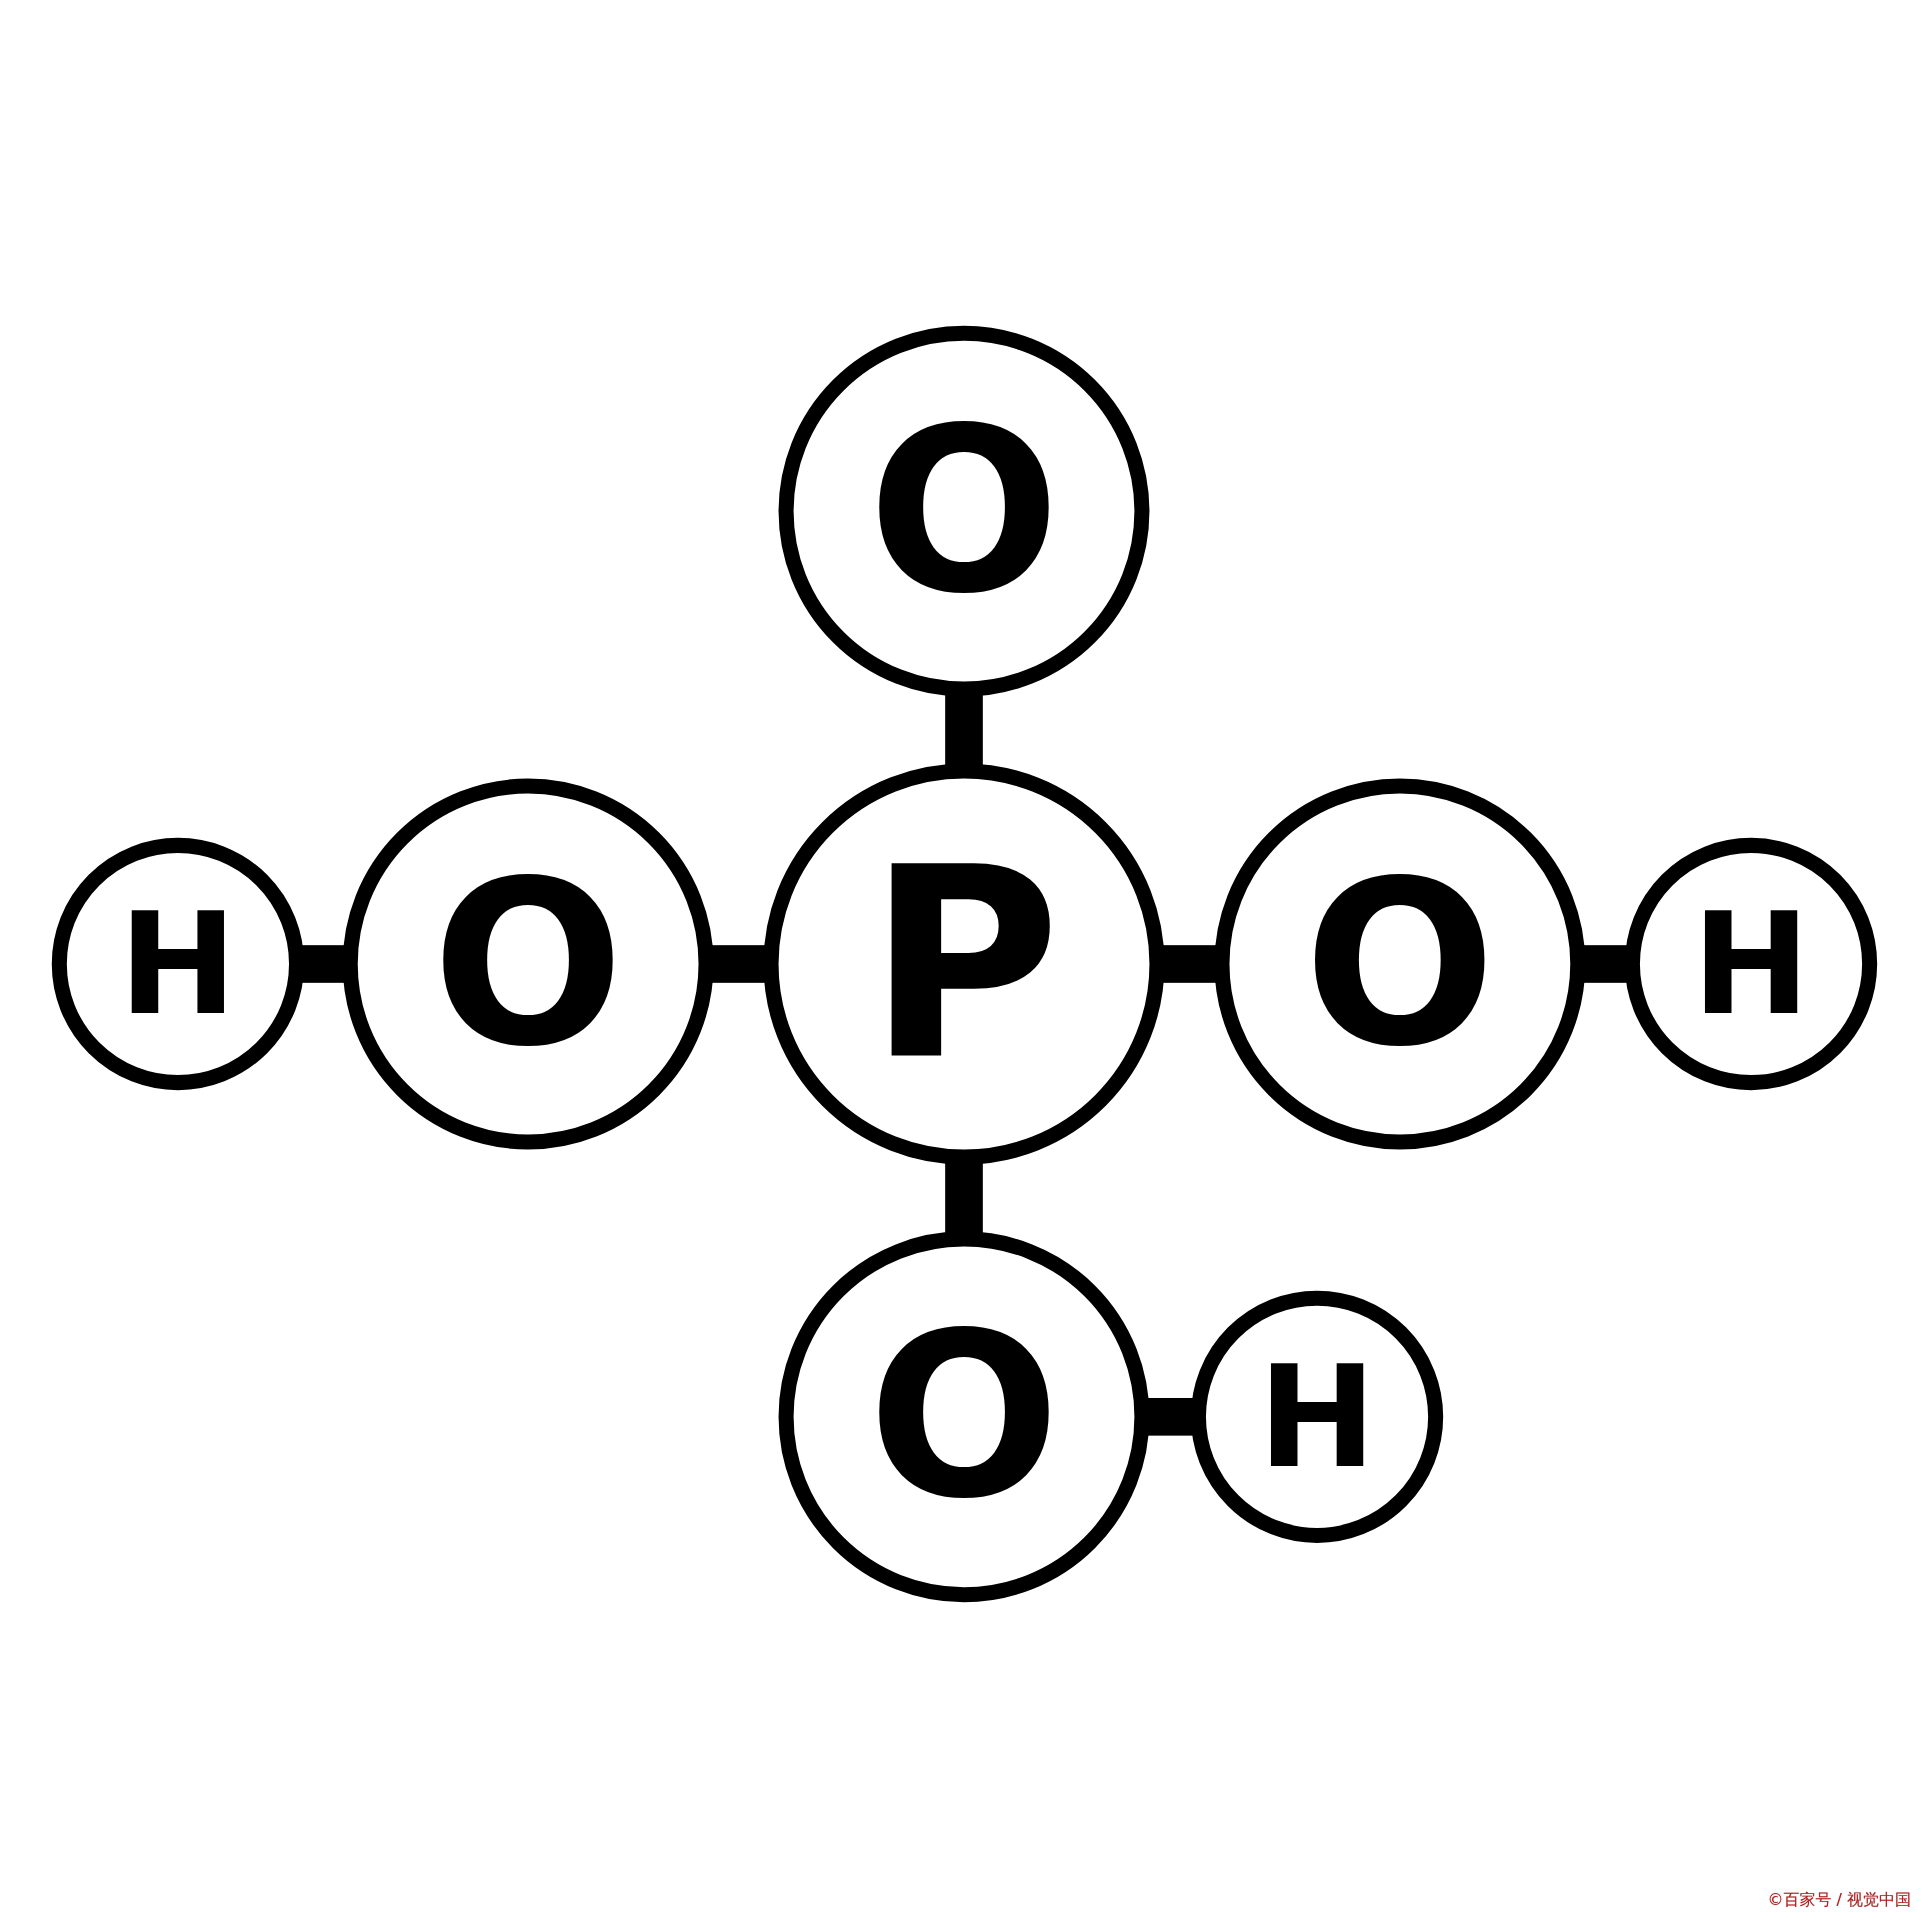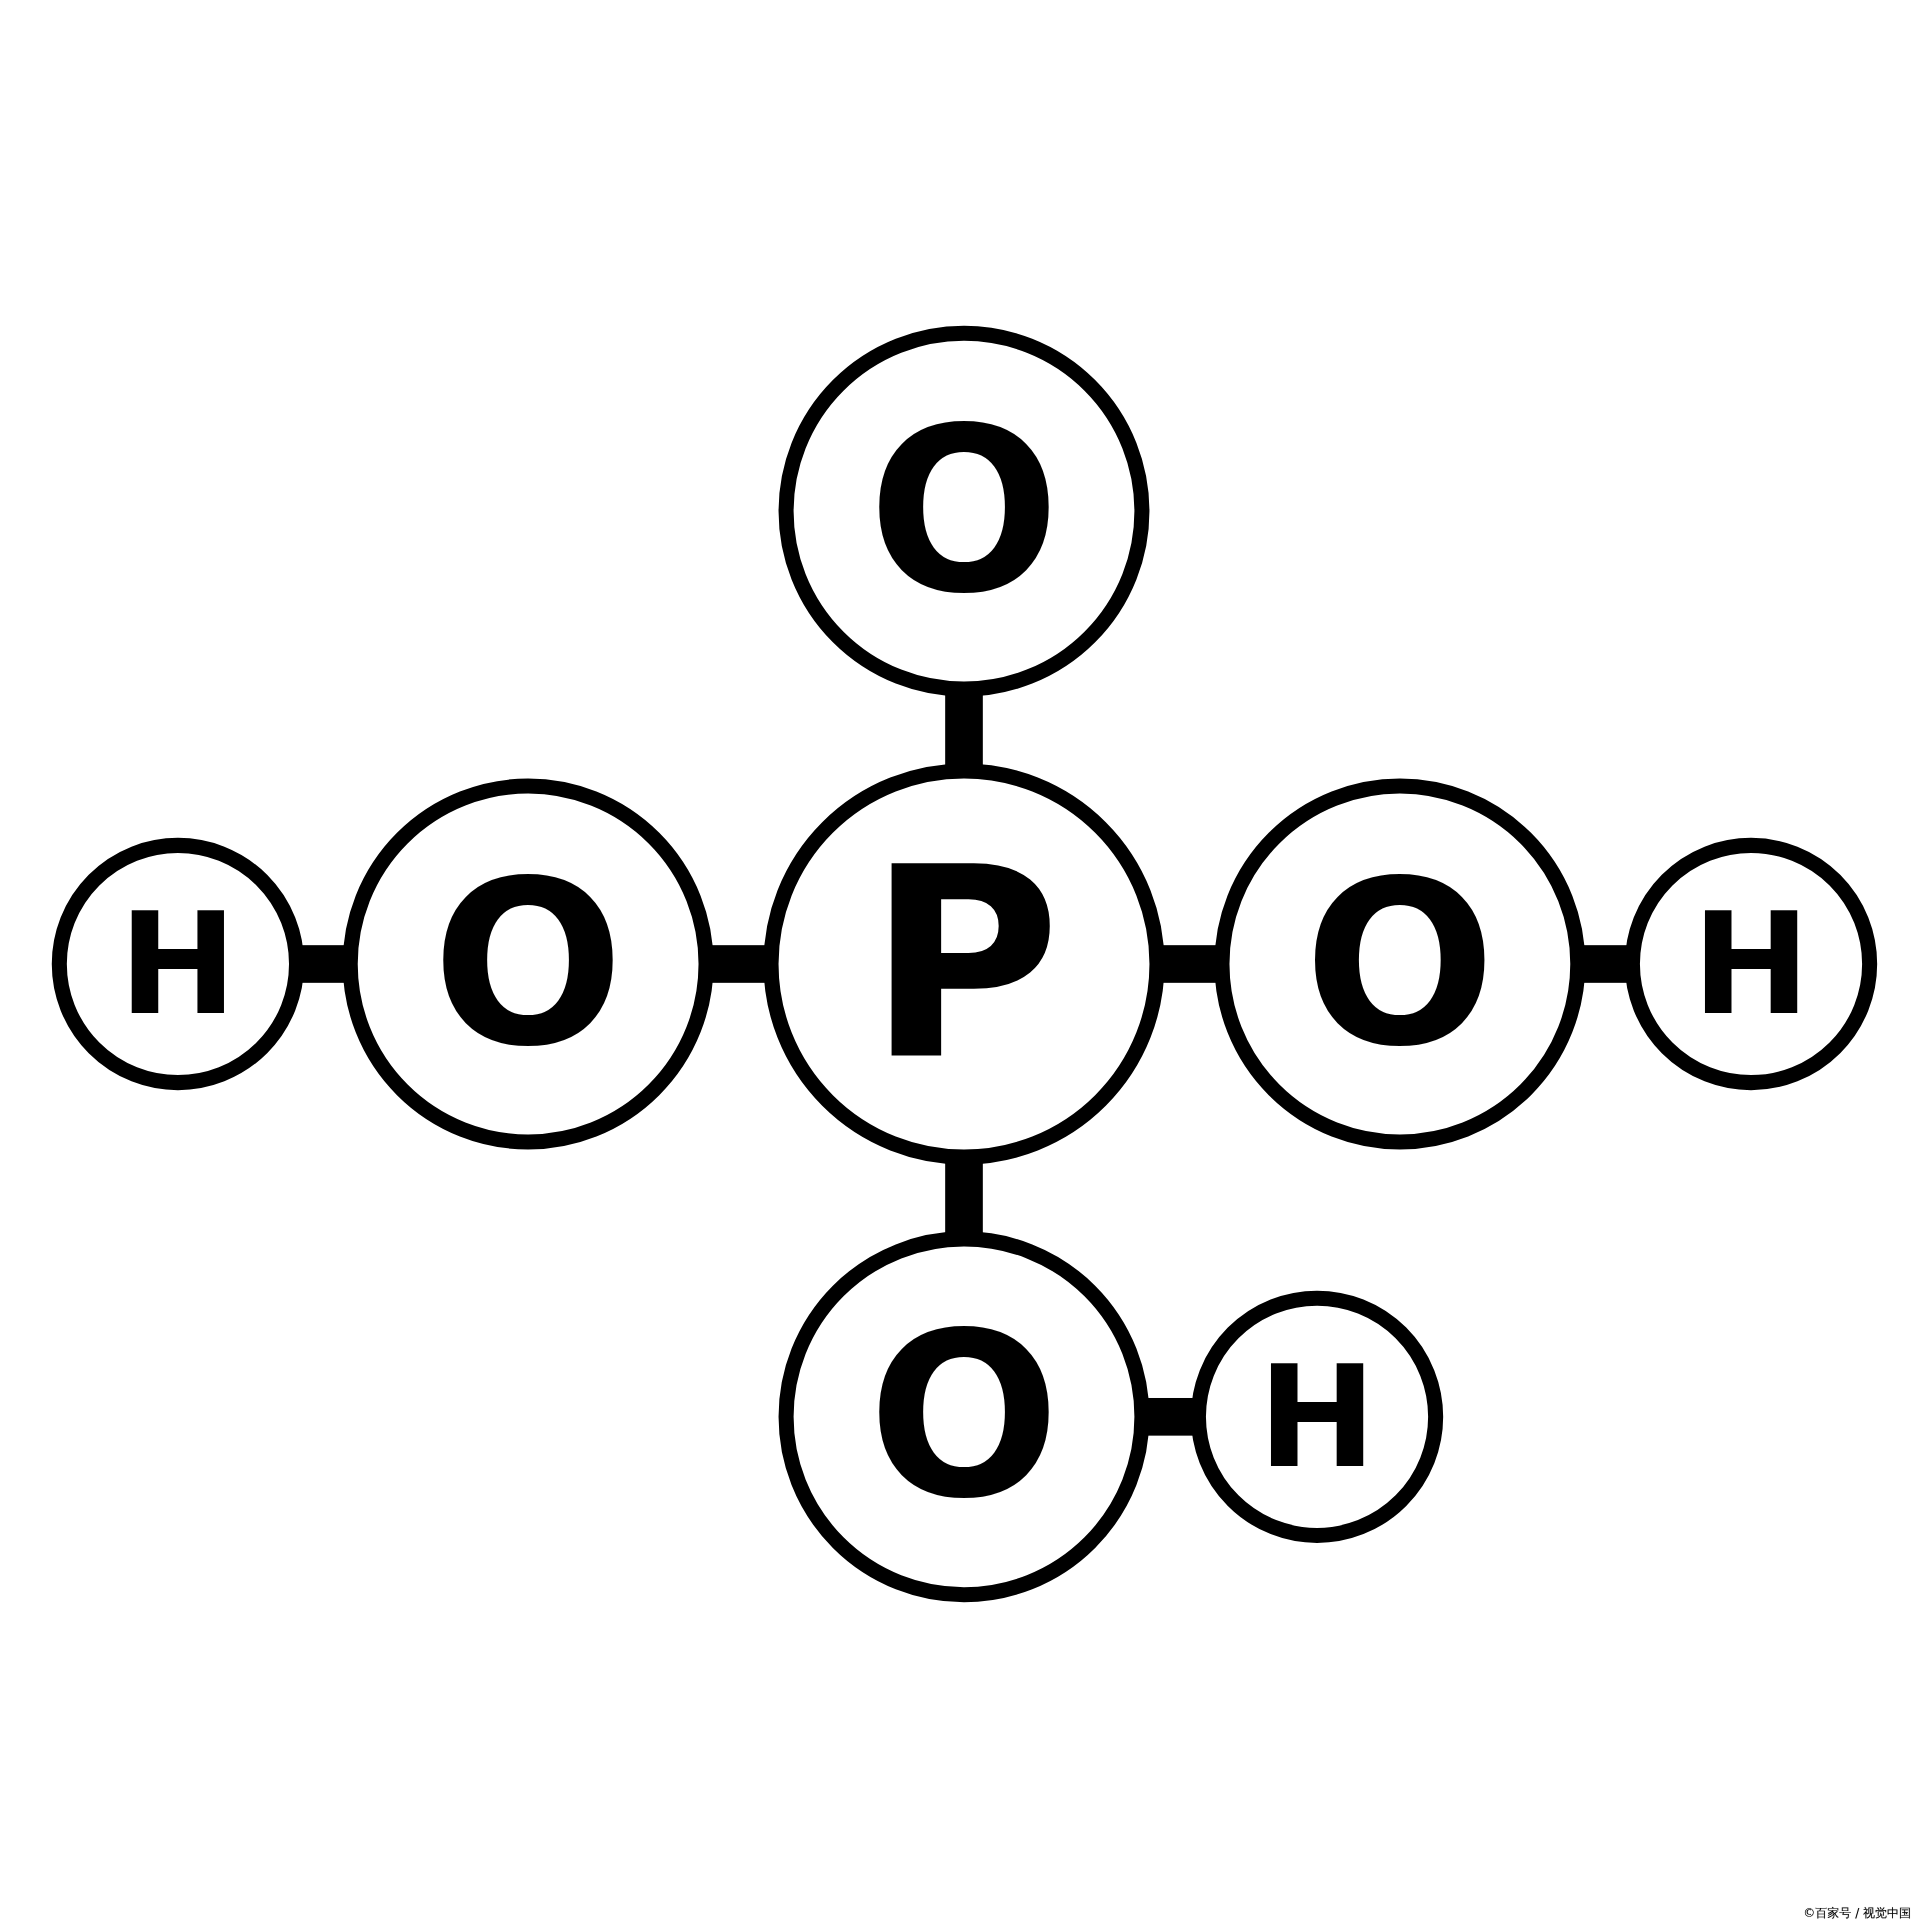--- a/index.html
+++ b/index.html
@@ -1,21 +1,21 @@
 <!DOCTYPE html>
 <html style="font-size:15px"><head>
   <meta charset="utf-8">
   <style>
     html, body { margin: 0; padding: 0; background: #ffffff; }
     body { width: 1928px; height: 1928px; position: relative; overflow: hidden; }
     svg { position: absolute; left: 0; top: 0; }
     .atom-label { font-family: "DejaVu Sans", sans-serif; font-weight: bold; fill: #000000; }
     .watermark {
-      position: absolute; right: 17px; bottom: 6px;
-      font-family: "DejaVu Sans", sans-serif; font-size: 12px; color: #000000;
+      position: absolute; right: 17px; bottom: 17px;
+      font-family: "DejaVu Sans", sans-serif; font-size: 16px; color: #b91c1c;
       text-shadow: 0 0 0.9px #aaaaaa;
     }
   </style>
 </head>
 <body>
 
 <svg width="1928" height="1928" viewBox="0 0 2048 2048">
 
   <rect x="1004" y="720" width="40" height="100" fill="#000"></rect>
   <rect x="1004" y="1230" width="40" height="100" fill="#000"></rect>

